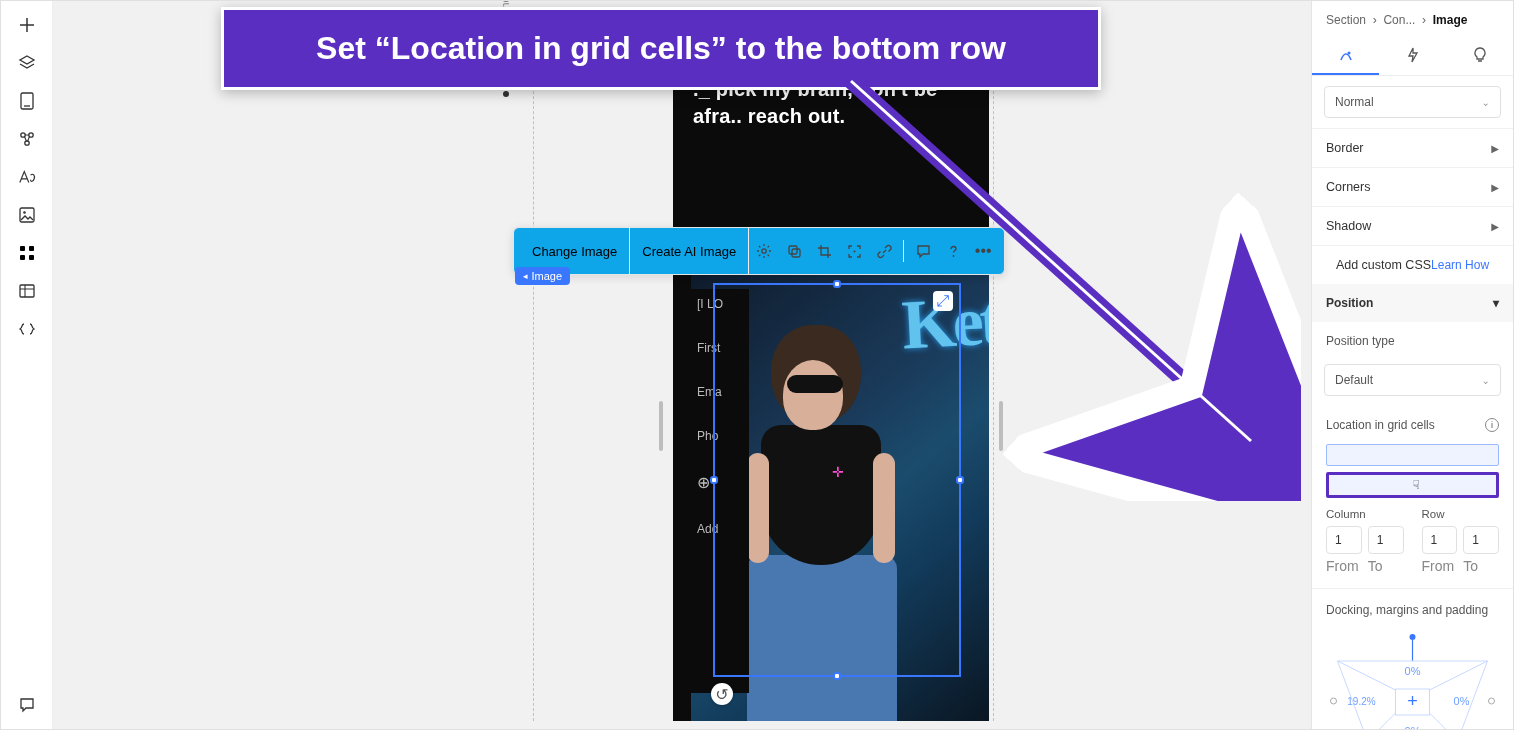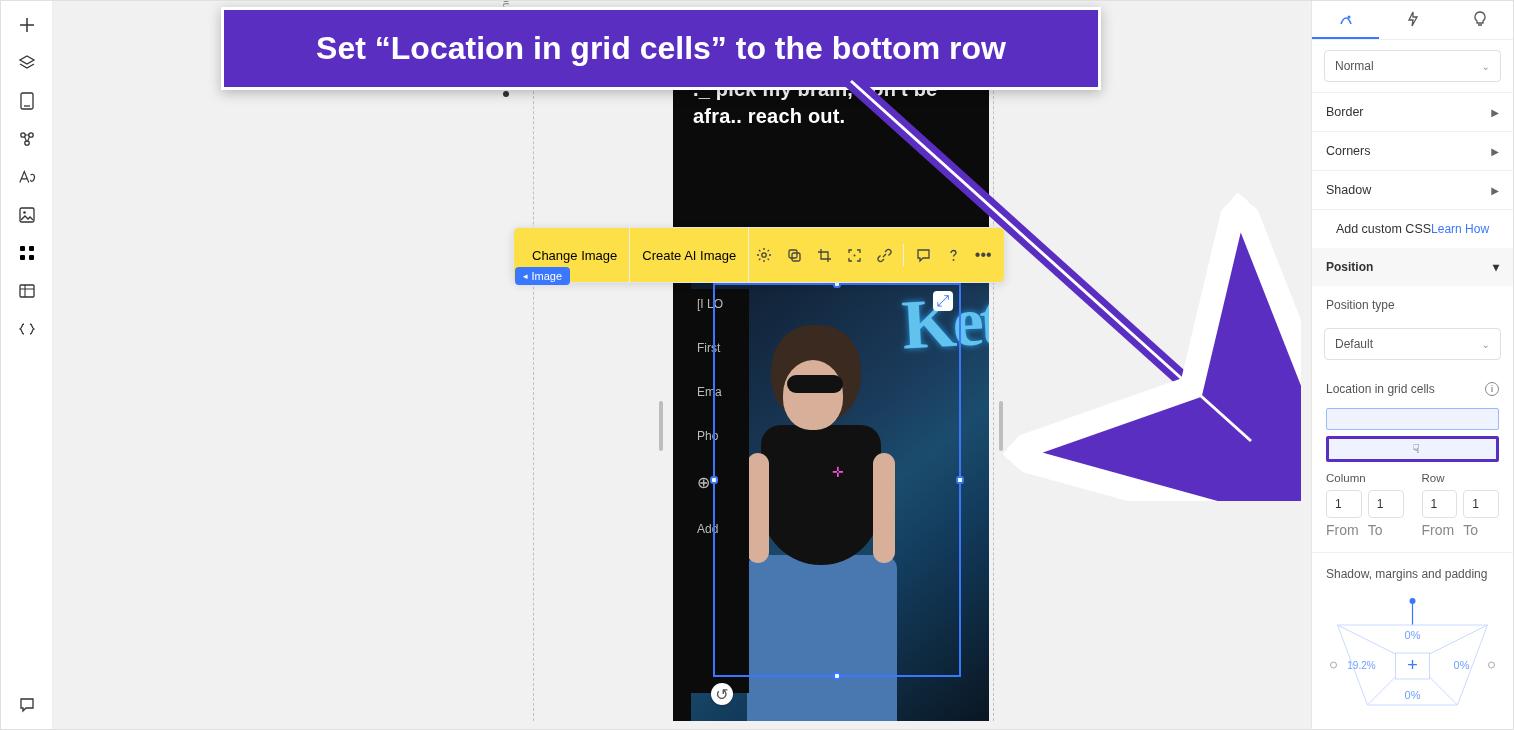--- a/index.html
+++ b/index.html
@@ -16,21 +16,21 @@
   .phone { position: absolute; left: 620px; top: 40px; width: 316px; height: 680px; background: #0b0b0b; color: #fff; }
   .dashed { position:absolute; border-left:1px dashed #c0c0c0; top:40px; height:680px; }
   .dashed.l { left: 480px; }
   .dashed.r { left: 940px; }
 
   .copy-text { position: absolute; left: 640px; top: 48px; right: auto; width: 280px; line-height: 1.35; font-size: 20px; font-weight: 600; color: #fff; letter-spacing:.2px;}
   .side-handle { position:absolute; width:4px; height:50px; background:#bdbdbd; border-radius:2px; top:400px;}
   .side-handle.l { left:606px;}
   .side-handle.r { left:946px;}
 
-  .toolbar { position: absolute; left: 460px; top: 226px; height: 56px; background: #fde047; border:1px solid #e5e5e5; border-radius: 6px; box-shadow: 0 2px 10px rgba(0,0,0,.12); display:flex; align-items:center; padding: 0 6px; }
+  .toolbar { position: absolute; left: 460px; top: 226px; height: 48px; background: #0ea5e9; border:1px solid #e5e5e5; border-radius: 6px; box-shadow: 0 2px 10px rgba(0,0,0,.12); display:flex; align-items:center; padding: 0 6px; }
   .toolbar .btn { padding: 0 12px; font-size: 13px; height:100%; display:flex; align-items:center; cursor:pointer; border-right:1px solid #eee; }
   .toolbar .ibtn { width: 30px; height:100%; display:flex; align-items:center; justify-content:center; cursor:pointer; color:#444;}
   .toolbar .sep { width:1px; height:22px; background:#eee; margin:0 4px;}
 
   .badge { position:absolute; left:462px; top:266px; background:#3a77ff; color:#fff; font-size:11px; padding:3px 8px; border-radius:4px; display:flex; align-items:center; gap:4px;}
 
   .sel-box { position:absolute; left:660px; top:282px; width:248px; height:394px; border:2px solid #3a77ff; }
   .sel-box .h { position:absolute; width:8px; height:8px; background:#fff; border:2px solid #3a77ff; border-radius:3px; }
   .sel-box .h.t { top:-5px; left:50%; transform:translateX(-50%);}
   .sel-box .h.b { bottom:-5px; left:50%; transform:translateX(-50%);}
@@ -244,20 +244,25 @@
       </div>
       <div class="badge">
           <span style="font-size:9px">◂</span>
           <span>Image</span>
         </div>
 
     </div>
   </div>
 
   <div class="right-panel">
+    <div class="crumbs">
+      <span>Section</span> &nbsp;›&nbsp;
+      <span>Con...</span> &nbsp;›&nbsp;
+      <b>Image</b>
+    </div>
     <div class="tabs">
       <div class="tab active">
           <svg width="16" height="16" viewBox="0 0 16 16">
             <path d="M3 13c3-8 7-8 10 0" fill="none" stroke="#3a77ff" stroke-width="1.6"></path>
             <circle cx="11" cy="6" r="1.5" fill="#3a77ff"></circle>
           </svg>
         </div>
       <div class="tab">
           <svg width="14" height="16" viewBox="0 0 14 16">
             <path d="M7 1L3 9h4l-1 6 5-9H7z" fill="none" stroke="currentColor" stroke-width="1.3"></path>
@@ -328,21 +333,21 @@
           <div class="nin">1</div>
           <div class="nin">1</div>
         </div>
         <div class="lbl2">
             <span>From</span>
             <span>To</span>
           </div>
       </div>
     </div>
 
-    <div class="sub" style="border-top:1px solid #f0f0f0;margin-top:8px;padding-top:14px;">Shadow, margins and padding</div>
+    <div class="sub" style="border-top:1px solid #f0f0f0;margin-top:8px;padding-top:14px;">Docking, margins and padding</div>
     <div class="dock">
       <svg viewBox="0 0 170 140">
         <circle cx="85" cy="6" r="3" fill="#3a77ff"></circle>
         <line x1="85" y1="9" x2="85" y2="30" stroke="#3a77ff" stroke-width="1.2"></line>
         <polygon points="10,30 160,30 130,110 40,110" fill="none" stroke="#c9d9ff" stroke-width="1"></polygon>
         <line x1="10" y1="30" x2="70" y2="60" stroke="#c9d9ff"></line>
         <line x1="160" y1="30" x2="100" y2="60" stroke="#c9d9ff"></line>
         <line x1="40" y1="110" x2="70" y2="80" stroke="#c9d9ff"></line>
         <line x1="130" y1="110" x2="100" y2="80" stroke="#c9d9ff"></line>
         <rect x="68" y="58" width="34" height="26" fill="#fff" stroke="#c9d9ff"></rect>

